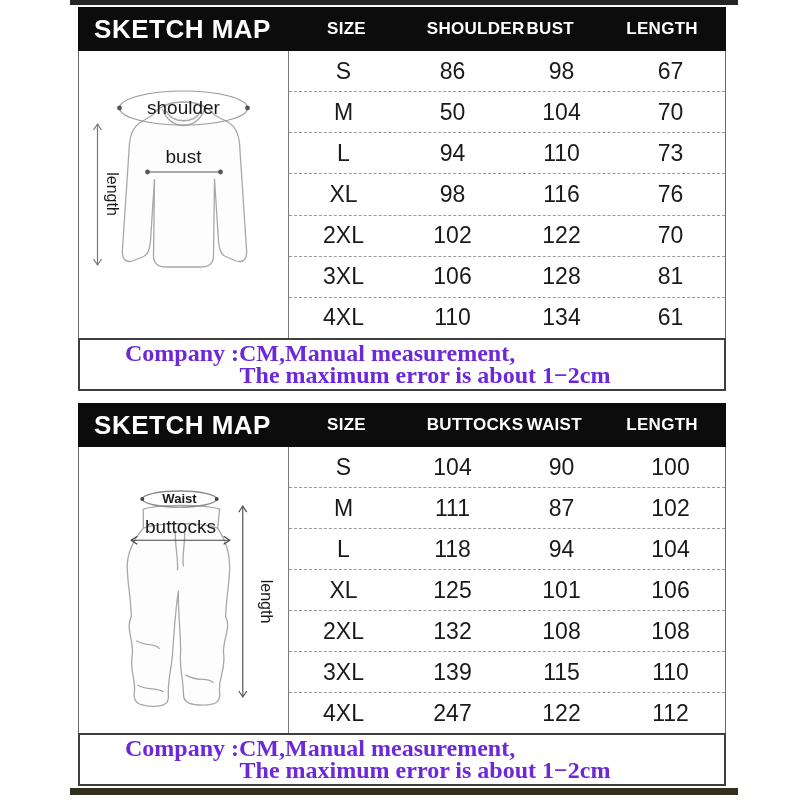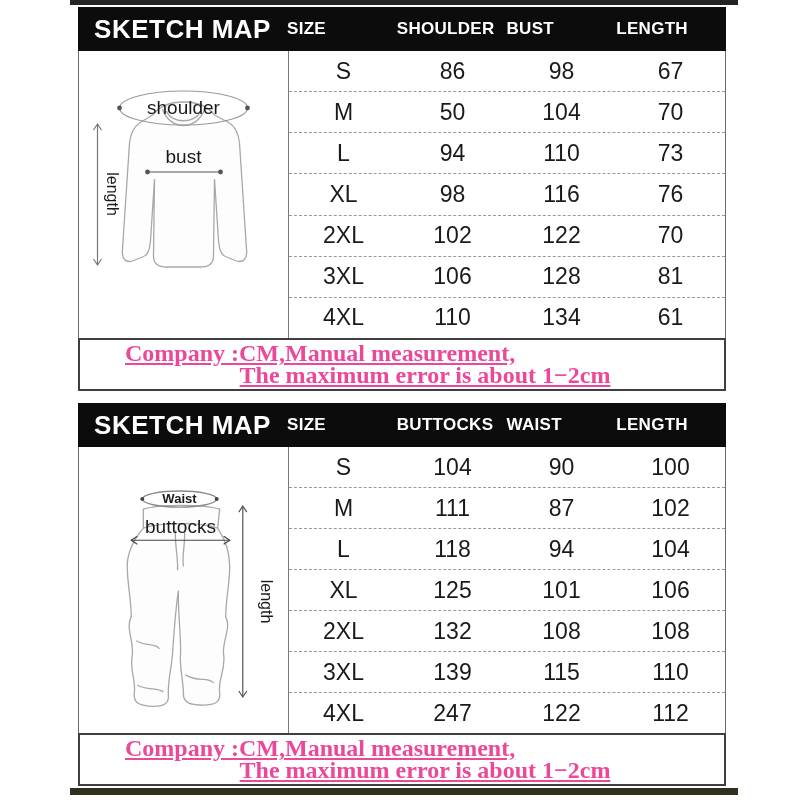--- a/index.html
+++ b/index.html
@@ -3,37 +3,37 @@
 <meta charset="utf-8">
 <style>
   html,body{margin:0;padding:0;background:#ffffff;}
   .canvas{position:relative;width:800px;height:800px;background:#ffffff;overflow:hidden;
           font-family:"Liberation Sans", sans-serif;color:#1a1a1a;}
   .edge-strip{position:absolute;left:70px;width:668px;}
   .edge-strip.top{top:0;height:5px;background:#242424;}
   .edge-strip.bottom{top:788px;height:7px;background:#31301d;}
 
   .panel{position:absolute;left:78px;width:648px;}
-  .hdr{display:flex;align-items:center;background:#0c0c0c;color:#ffffff;height:44px;}
+  .hdr{display:flex;align-items:center;background:#0c0c0c;color:#ffffff;height:44px;gap:40px;}
   .hdr-title{width:209px;flex:none;text-align:center;font-size:26px;font-weight:bold;letter-spacing:.5px;}
   .hdr-cols{flex:1;display:grid;grid-template-columns:repeat(4,1fr);}
   .hdr-col{text-align:left;font-size:17px;font-weight:bold;letter-spacing:.3px;}
 
   .tbody{display:flex;border-left:1px solid #6a6a6a;border-right:1px solid #6a6a6a;background:#fff;}
   .p0 .tbody{height:287px;}
   .p1 .tbody{height:286px;}
   .sketch{width:209px;flex:none;border-right:1px solid #7a7a7a;position:relative;}
   .sketch svg{position:absolute;left:0;top:0;width:100%;height:100%;}
   .rows{flex:1;display:flex;flex-direction:column;}
   .row{flex:1;display:grid;grid-template-columns:repeat(4,1fr);align-items:center;text-align:center;}
   .row:not(:last-child){border-bottom:1px dashed #9a9a9a;}
   .cell{font-size:23px;line-height:1;}
 
   .note{border:2px solid #3f3f3f;background:#fff;padding:2px 16px 3px 0;
-        font-family:"Liberation Serif", serif;font-weight:bold;font-size:24px;line-height:22px;color:#ec4899;text-decoration:underline;}
+        font-family:"Liberation Serif", serif;font-weight:bold;font-size:24px;line-height:22px;color:#6d28d9;}
   .note-l1{text-align:left;padding-left:45px;}
   .note-l2{text-align:center;padding-left:62px;}
 
   .p0{top:7px;}
   .p1{top:403px;}
 
   svg text{font-family:"Liberation Sans", sans-serif;fill:#1a1a1a;}
 </style>
 </head>
 <body>

